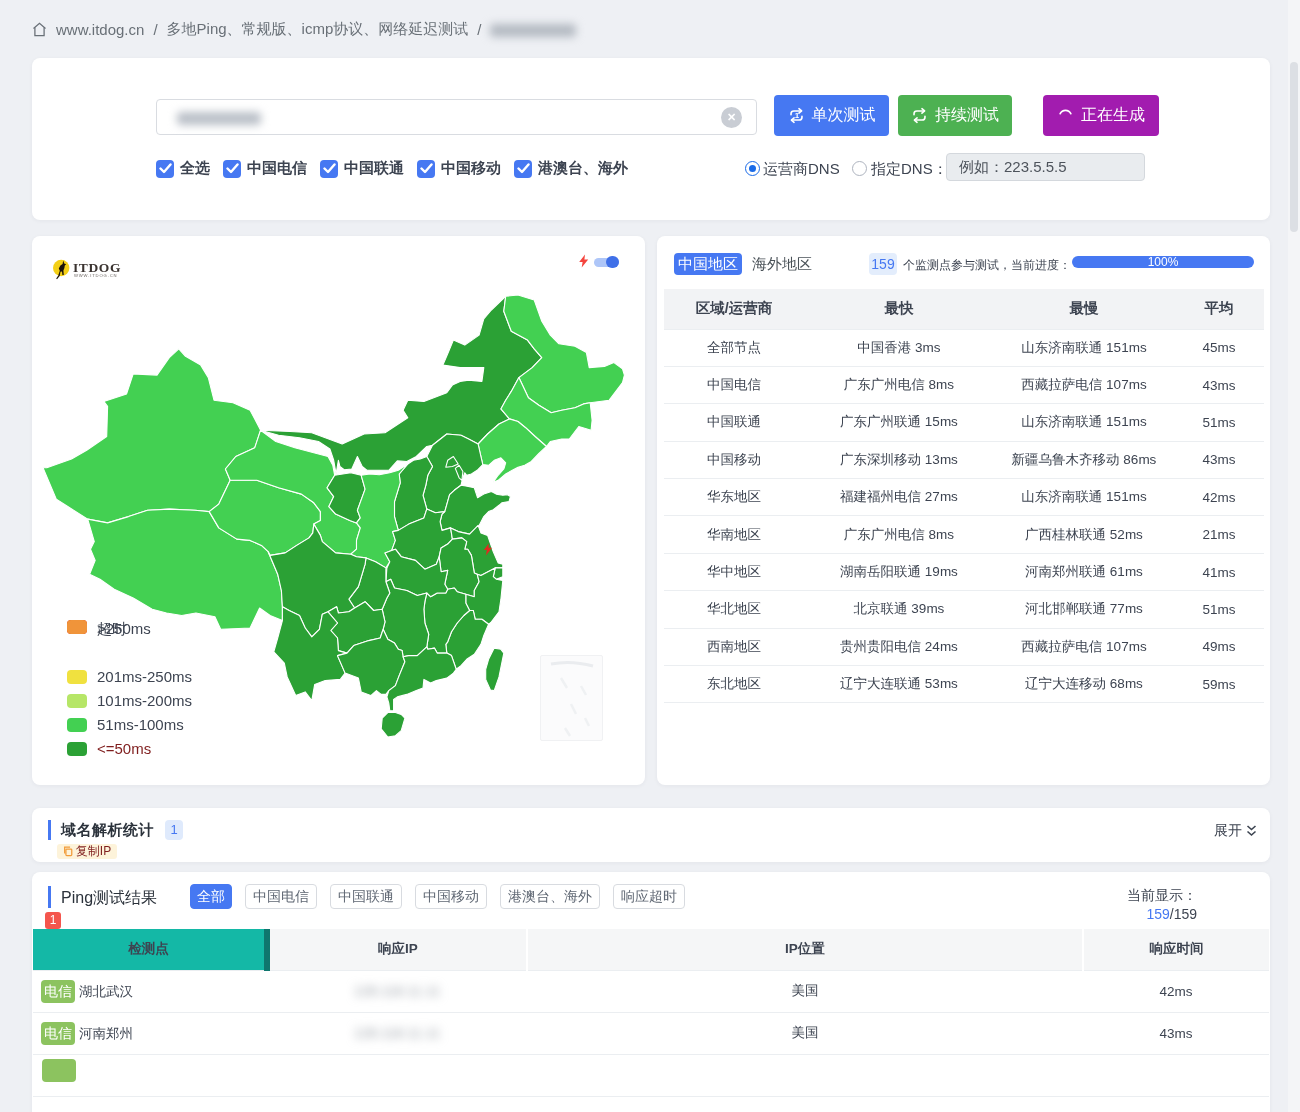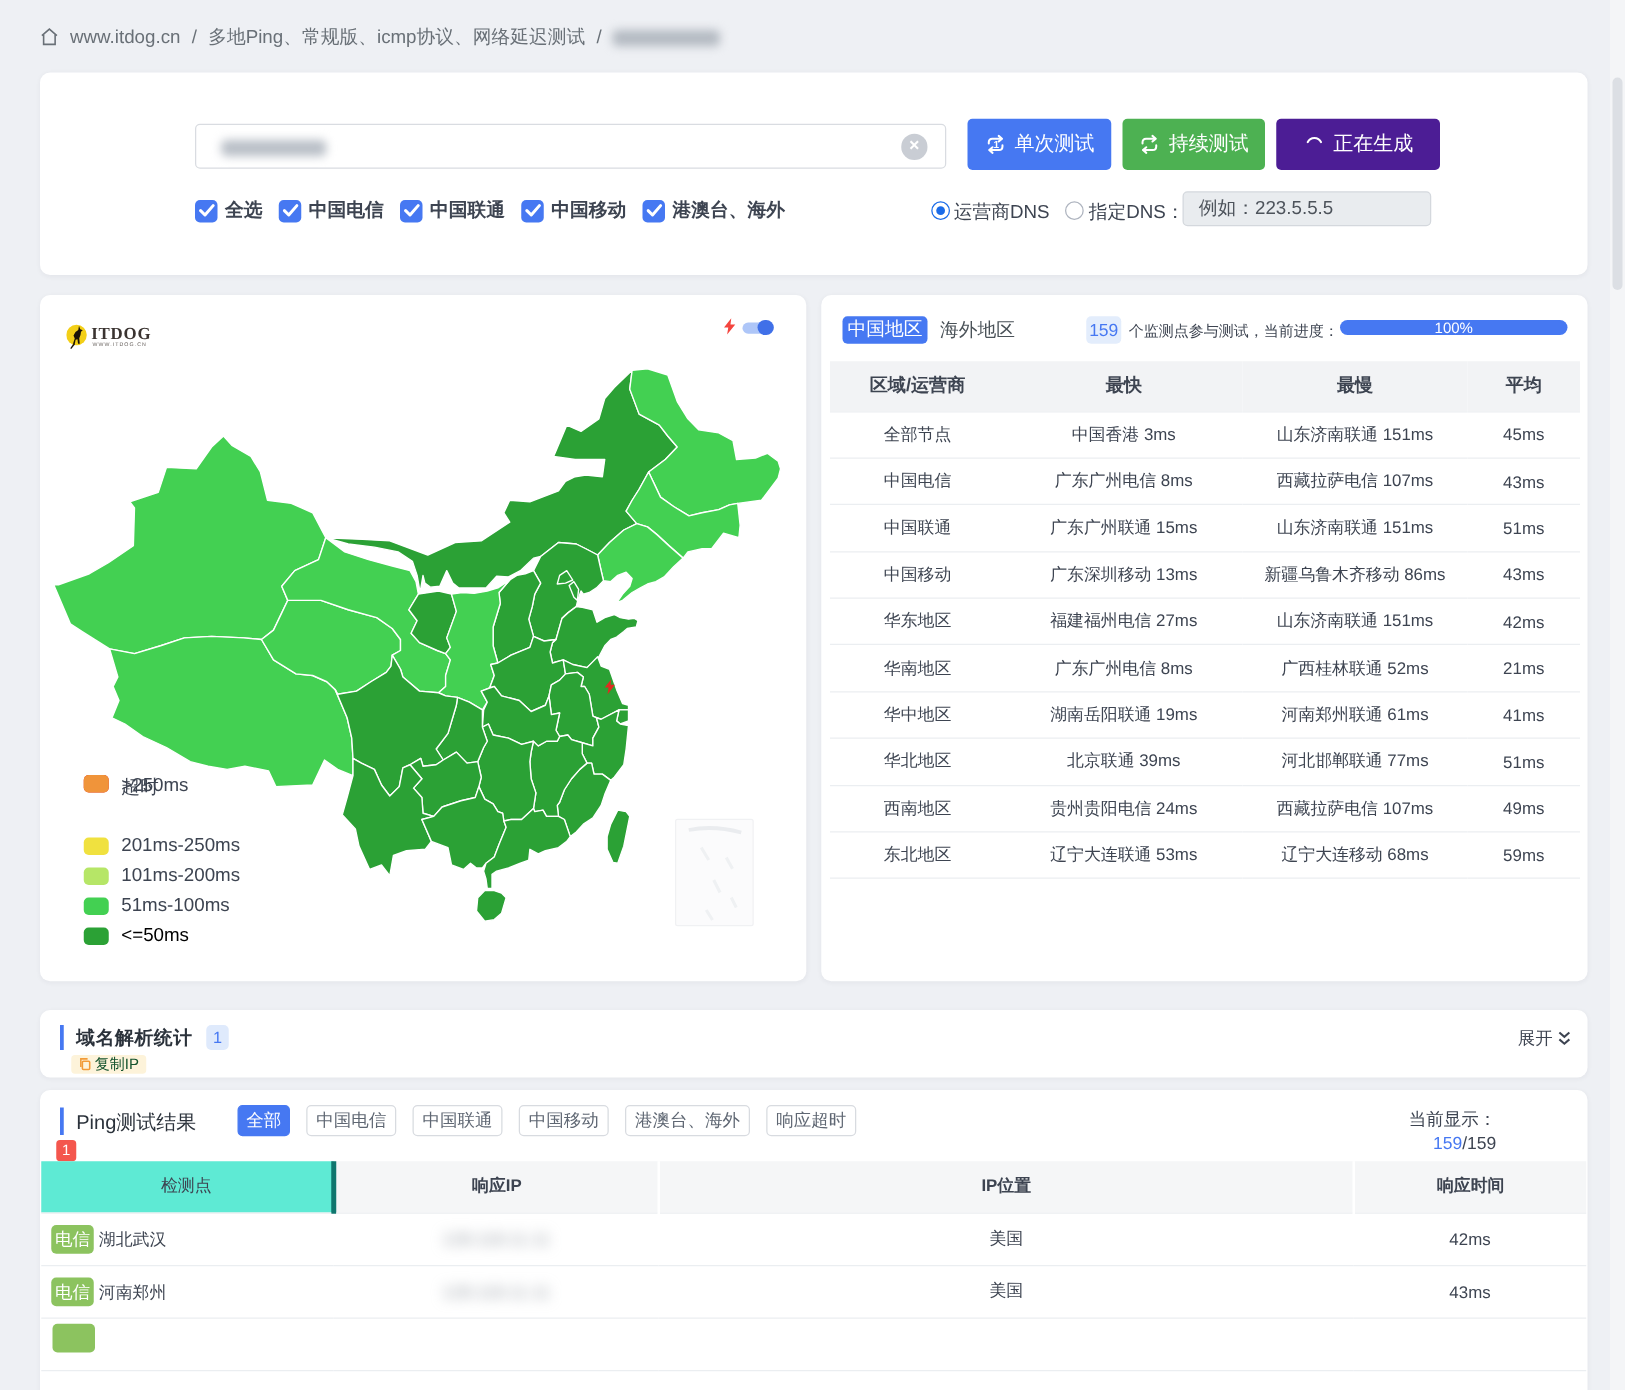--- a/index.html
+++ b/index.html
@@ -42,21 +42,21 @@
         <path d="M14.8 9.8 V10.8 Q14.8 13.8 11.8 13.8 H4" stroke-linecap="round"></path>
         <path d="M6.4 11.4 3.6 13.8 6.4 16.2" stroke-linejoin="round" stroke-linecap="round"></path>
         <text x="7.2" y="11.8" font-size="8.5" fill="#fff" stroke="none" font-weight="bold" font-family="Liberation Sans,sans-serif">1</text>
       </svg>单次测试</div>
   <div class="btn" style="left:866px;width:114px;background:#4db152;"><svg width="17" height="17" viewBox="0 0 18 18" fill="none" stroke="#fff" stroke-width="1.7">
         <path d="M3.2 8.2 V7.2 Q3.2 4.2 6.2 4.2 H14" stroke-linecap="round"></path>
         <path d="M11.6 1.8 14.4 4.2 11.6 6.6" stroke-linejoin="round" stroke-linecap="round"></path>
         <path d="M14.8 9.8 V10.8 Q14.8 13.8 11.8 13.8 H4" stroke-linecap="round"></path>
         <path d="M6.4 11.4 3.6 13.8 6.4 16.2" stroke-linejoin="round" stroke-linecap="round"></path>
       </svg>持续测试</div>
-  <div class="btn" style="left:989px;width:131px;background:#4c1d95;color:#fff;"><svg width="17" height="17" viewBox="0 0 24 24" fill="none" stroke="#fff" stroke-width="2.4" stroke-linecap="round">
+  <div class="btn" style="left:1011px;width:116px;background:#a21caf;color:#fff;"><svg width="17" height="17" viewBox="0 0 24 24" fill="none" stroke="#fff" stroke-width="2.4" stroke-linecap="round">
         <path d="M4.5 9.5 A 8.3 8.3 0 0 1 19.5 9.5"></path>
       </svg>正在生成</div>
   <div style="position:absolute;left:124px;top:101px;display:flex;align-items:center;font-size:15px;">
       <div class="cb" style="display:flex;align-items:center;justify-content:center">
         <svg width="13" height="11" viewBox="0 0 13 11">
           <path d="M1.5 5.5 5 9 11.5 1.5" stroke="#fff" stroke-width="2.4" fill="none" stroke-linecap="round" stroke-linejoin="round"></path>
         </svg>
       </div>
       <span class="cbl">全选</span>
       <div class="cb" style="display:flex;align-items:center;justify-content:center">
@@ -166,21 +166,21 @@
     <div style="position:absolute;left:35px;top:456px;display:flex;align-items:center">
       <span style="width:20px;height:14px;border-radius:4px;background:#b6e667;margin-right:10px"></span>
       <span style="font-size:15px;color:#3d4451">101ms-200ms</span>
     </div>
     <div style="position:absolute;left:35px;top:480px;display:flex;align-items:center">
       <span style="width:20px;height:14px;border-radius:4px;background:#43d052;margin-right:10px"></span>
       <span style="font-size:15px;color:#3d4451">51ms-100ms</span>
     </div>
     <div style="position:absolute;left:35px;top:504px;display:flex;align-items:center">
       <span style="width:20px;height:14px;border-radius:4px;background:#2ba135;margin-right:10px"></span>
-      <span style="font-size:15px;color:#000000">&lt;=50ms</span>
+      <span style="font-size:15px;color:#7f1d1d">&lt;=50ms</span>
     </div>
 </div>
 
 <div class="card" style="left:657px;top:236px;width:613px;height:549px;">
   <div style="position:absolute;left:17px;top:17px;width:68px;height:22px;background:#4678f2;border-radius:4px;color:#ffffff;font-size:15px;text-align:center;line-height:22px">中国地区</div>
   <div style="position:absolute;left:95px;top:19px;font-size:15px;color:#4a5258">海外地区</div>
   <div style="position:absolute;left:212px;top:17px;width:28px;height:22px;background:#e3edfc;border-radius:4px;color:#4678f2;font-size:14px;text-align:center;line-height:22px">159</div>
   <div style="position:absolute;left:246px;top:21px;font-size:12px;color:#3d4451">个监测点参与测试，当前进度：</div>
   <div style="position:absolute;left:415px;top:19.5px;width:182px;height:12.5px;background:#4678f2;border-radius:7px;color:#fff;font-size:12px;text-align:center;line-height:12.5px">100%</div>
   <table class="rt" style="position:absolute;left:7px;top:53px;width:600px">
@@ -252,21 +252,21 @@
           <td>59ms</td>
         </tr>
       </tbody>
     </table>
 </div>
 
 <div class="card" style="left:32px;top:808px;width:1238px;height:54px;">
   <div style="position:absolute;left:16px;top:12px;width:3px;height:20px;background:#4678f2"></div>
   <div style="position:absolute;left:29px;top:13px;font-size:15px;color:#2b323b;font-weight:bold;letter-spacing:0.5px">域名解析统计</div>
   <div style="position:absolute;left:133px;top:12px;width:18px;height:20px;background:#dfeafc;border-radius:4px;color:#4678f2;font-size:13px;text-align:center;line-height:20px">1</div>
-  <div style="position:absolute;left:25px;top:36px;width:60px;height:15px;background:#fdf3da;border-radius:3px;color:#14532d;font-size:12px;display:flex;align-items:center;justify-content:center;gap:3px">
+  <div style="position:absolute;left:25px;top:36px;width:60px;height:15px;background:#fdf3da;border-radius:3px;color:#7f1d1d;font-size:12px;display:flex;align-items:center;justify-content:center;gap:3px">
     <svg width="10" height="11" viewBox="0 0 12 13" fill="none" stroke="#f29b38" stroke-width="1.5">
         <rect x="3.5" y="3.5" width="7" height="8" rx="1"></rect>
         <path d="M8.5 1.2 2 1.2 2 9"></path>
       </svg>复制IP</div>
   <div style="position:absolute;right:13px;top:14px;font-size:14px;color:#3d4451;display:flex;align-items:center">展开&nbsp;<svg width="11" height="14" viewBox="0 0 11 14" fill="none" stroke="#3d4451" stroke-width="1.6">
         <path d="M1.5 2 5.5 5.5 9.5 2"></path>
         <path d="M1.5 7.5 5.5 11 9.5 7.5"></path>
       </svg></div>
 </div>
 
@@ -279,21 +279,21 @@
       <span class="tag">中国联通</span>
       <span class="tag">中国移动</span>
       <span class="tag">港澳台、海外</span>
       <span class="tag">响应超时</span>
     </div>
   <div style="position:absolute;right:73px;top:14px;font-size:14px;color:#3d4451;text-align:right;line-height:19px">当前显示：<br><span style="color:#4678f2">159</span>/159</div>
   <div style="position:absolute;left:13px;top:40px;width:16px;height:17px;background:#f4564d;border-radius:3px;color:#fff;font-size:12px;text-align:center;line-height:17px">1</div>
   <table class="rt" style="position:absolute;left:1px;top:57px;width:1236px">
     <tbody>
         <tr style="height:41px">
-          <td class="h" style="background:#5eead4;font-weight:normal;border-right:4px solid #0f766e">检测点</td>
+          <td class="h" style="background:#14b8a6;font-weight:bold;border-right:6px solid #0f766e">检测点</td>
           <td style="background:#f5f6f7;font-weight:bold;border-right:2px solid #fff">响应IP</td>
           <td style="background:#f5f6f7;font-weight:bold;border-right:2px solid #fff">IP位置</td>
           <td style="background:#f5f6f7;font-weight:bold">响应时间</td>
         </tr>
         <tr style="height:42px">
     <td style="width:234px;text-align:left;padding-left:8px"><span style="display:inline-block;width:34px;height:23px;background:#8cc35f;border-radius:4px;color:#fff;font-size:14px;text-align:center;line-height:23px;margin-right:4px">电信</span>湖北武汉</td>
     <td style="width:260px"><span style="display:inline-block;color:#9aa0a8;filter:blur(5px);font-size:14px">128.118.11.11</span></td>
     <td style="width:556px">美国</td>
           <td>42ms</td>
         </tr>

